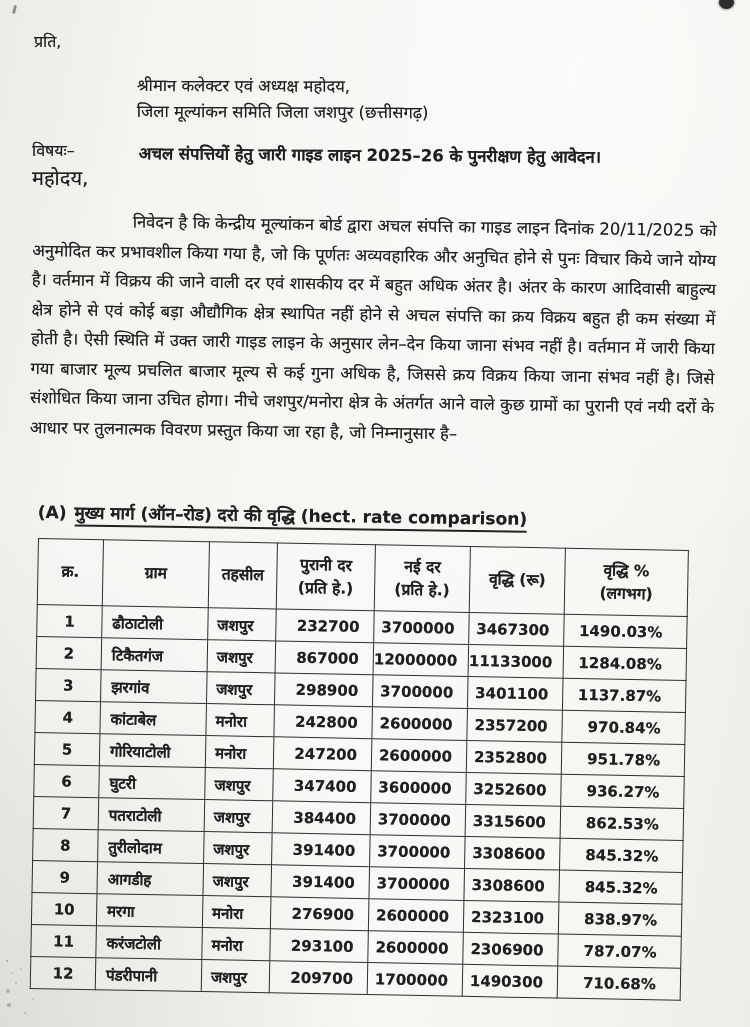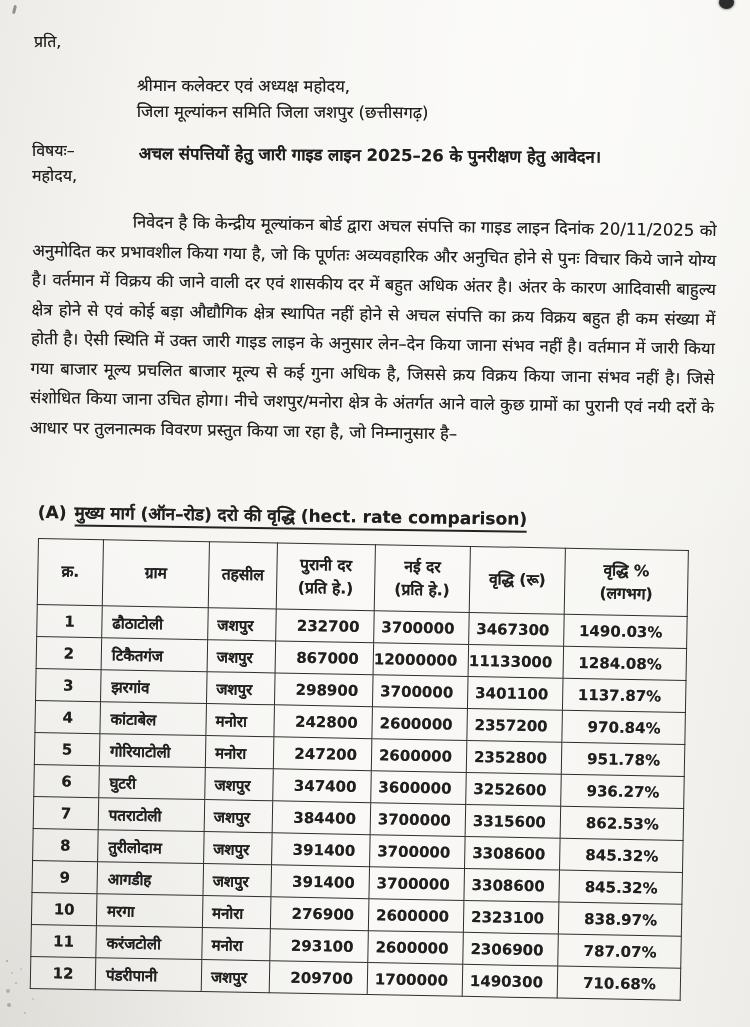--- a/index.html
+++ b/index.html
@@ -14,21 +14,21 @@
     background:
       radial-gradient(ellipse at 80% 8%, rgba(255,255,255,0.55), rgba(255,255,255,0) 45%),
       radial-gradient(ellipse at 0% 100%, rgba(165,160,150,0.28), rgba(165,160,150,0) 35%),
       linear-gradient(100deg, #ecebe7 0%, #f5f4f1 18%, #f8f7f4 55%, #f3f2ee 85%, #edece8 100%);
     text-shadow:0 0 0.5px rgba(25,25,25,0.55);
   }
   .blk { position:absolute; }
   .salutation { left:34px; top:30px; font-size:16px; transform:rotate(0.2deg); }
   .recipient  { left:137px; top:73px; font-size:16.5px; line-height:26px; transform:rotate(0.25deg); transform-origin:left top; }
   .subject-label { left:32px; top:139px; font-size:16px; }
-  .greeting      { left:32px; top:164px; font-size:16px; }
+  .greeting      { left:32px; top:164px; font-size:20px; }
   .subject {
     left:139px; top:141px; width:570px;
     font-size:16.5px; font-weight:bold;
     transform:rotate(0.45deg); transform-origin:left top;
   }
   .body-par {
     left:33px; top:206px; width:684px;
     font-size:16.5px; line-height:29.5px;
     text-align:justify; text-indent:100px;
     transform:rotate(0.85deg); transform-origin:left top;

